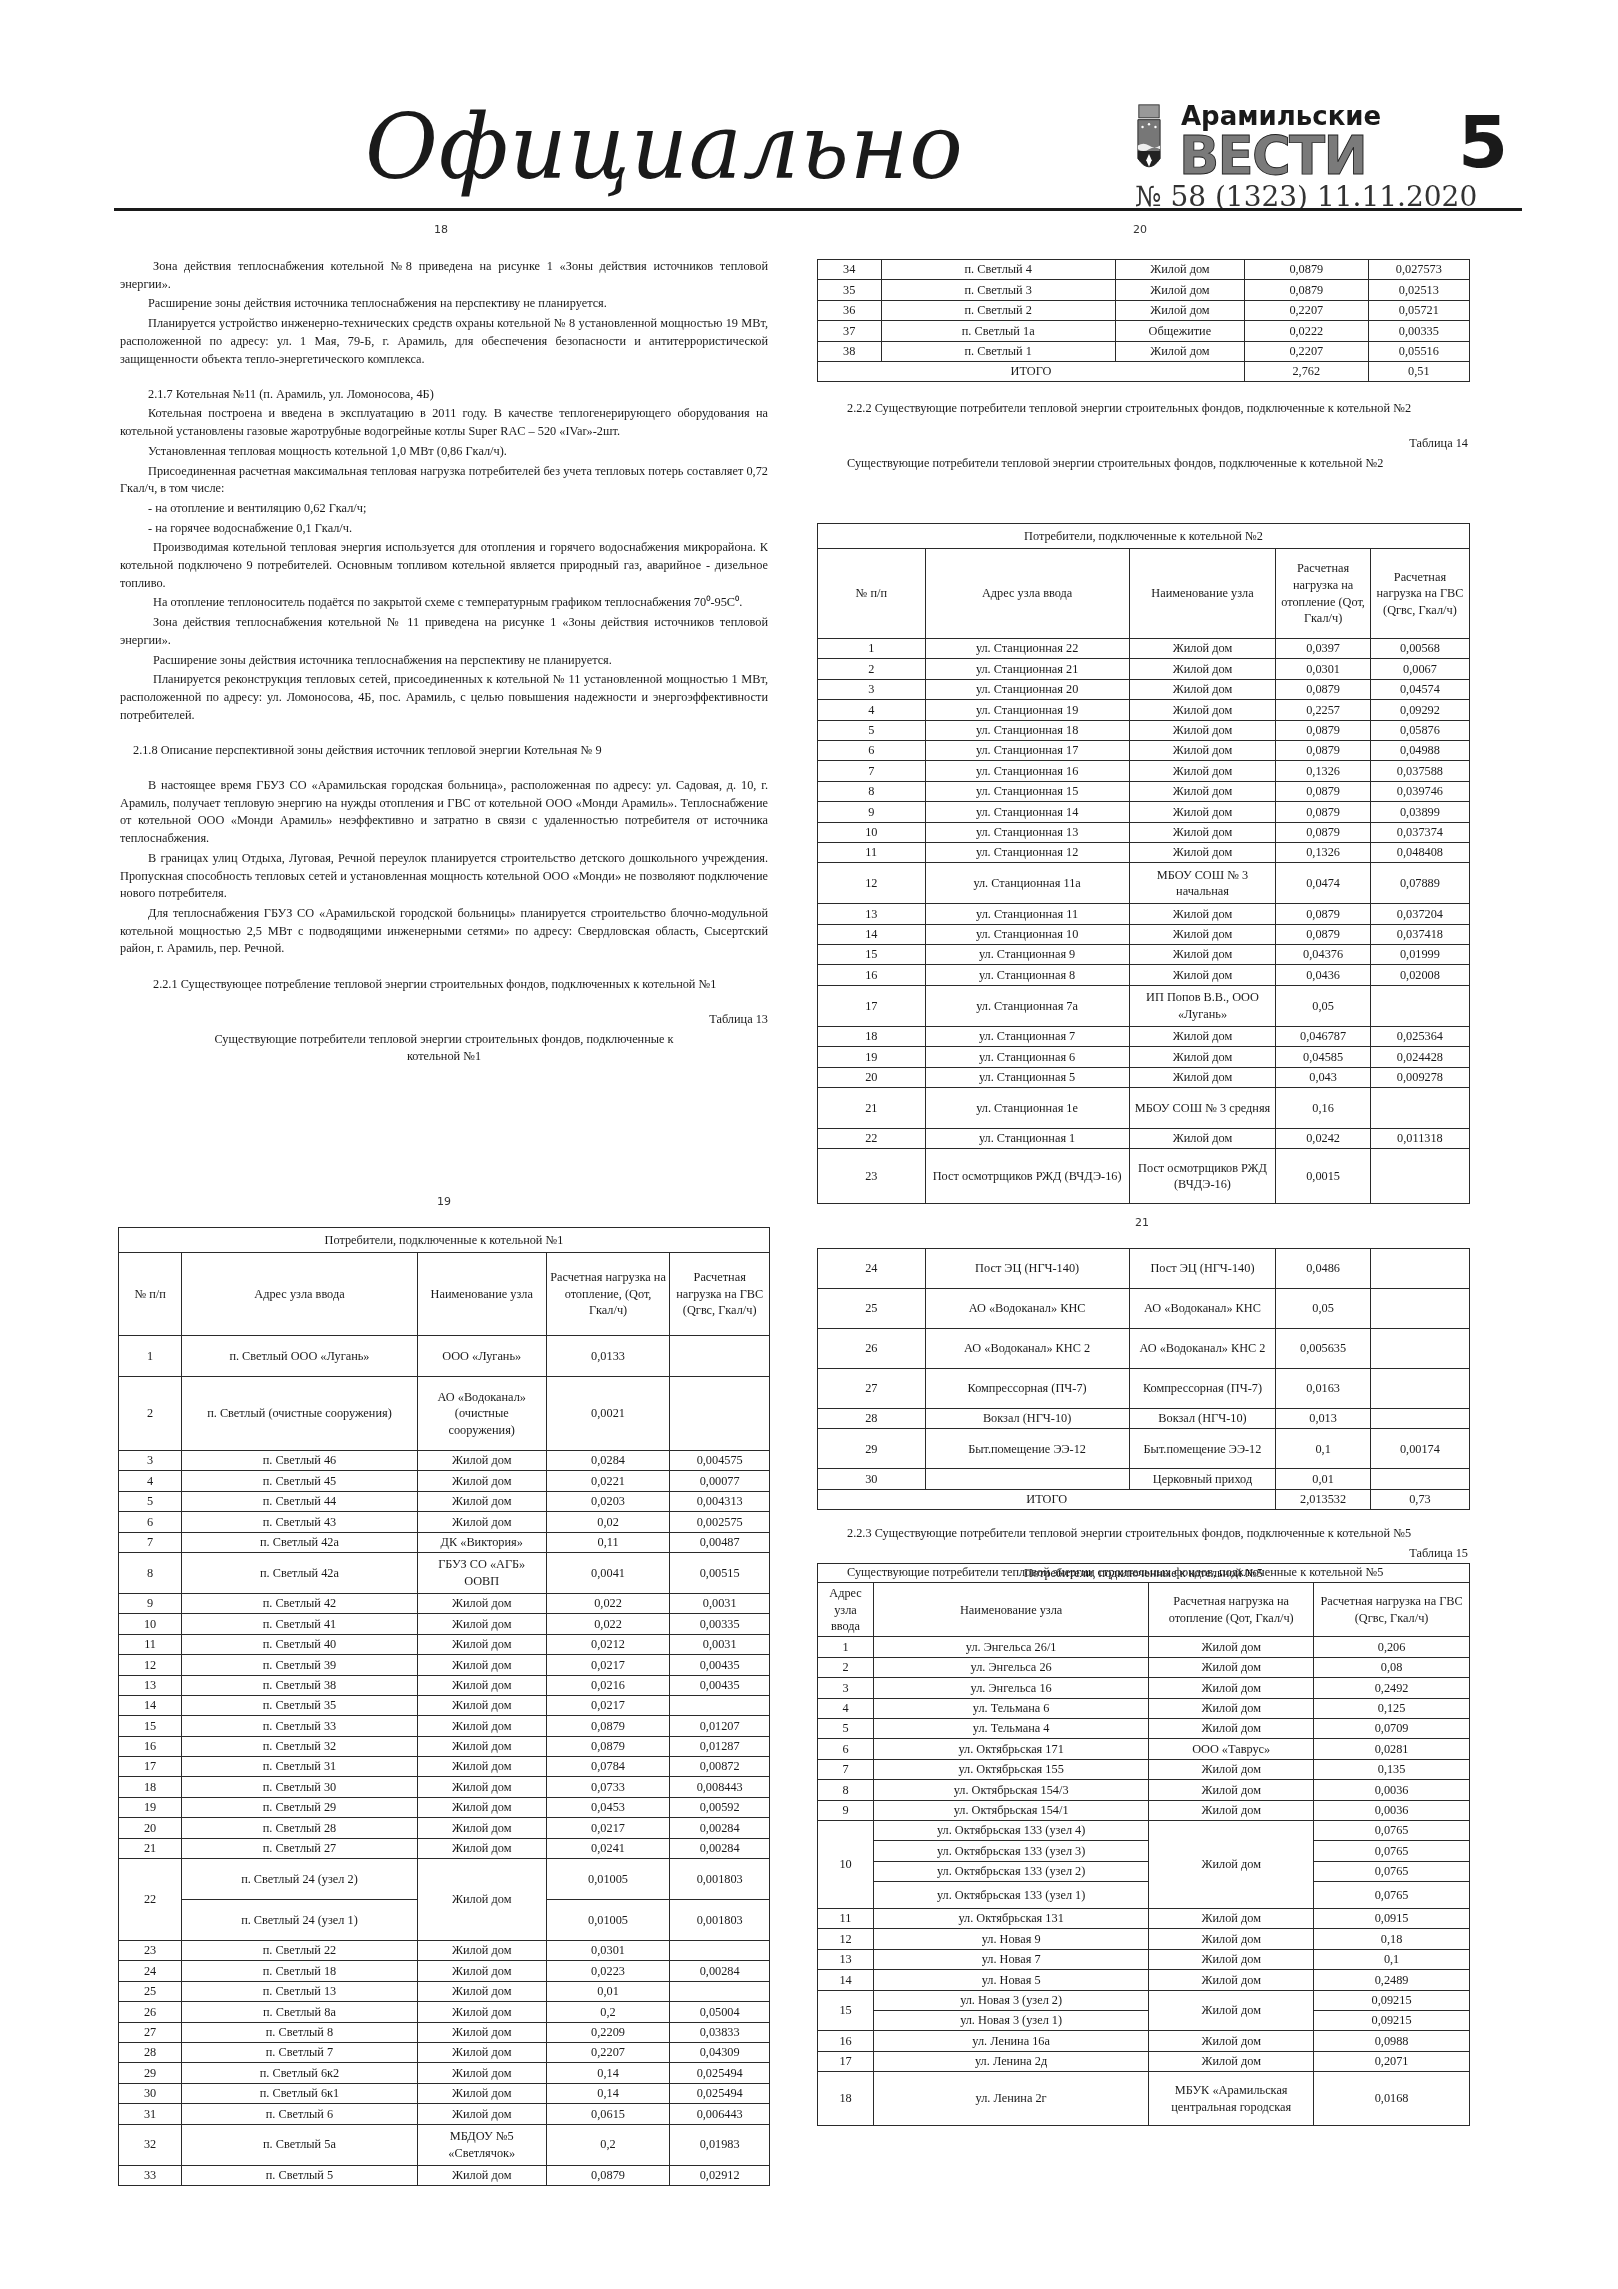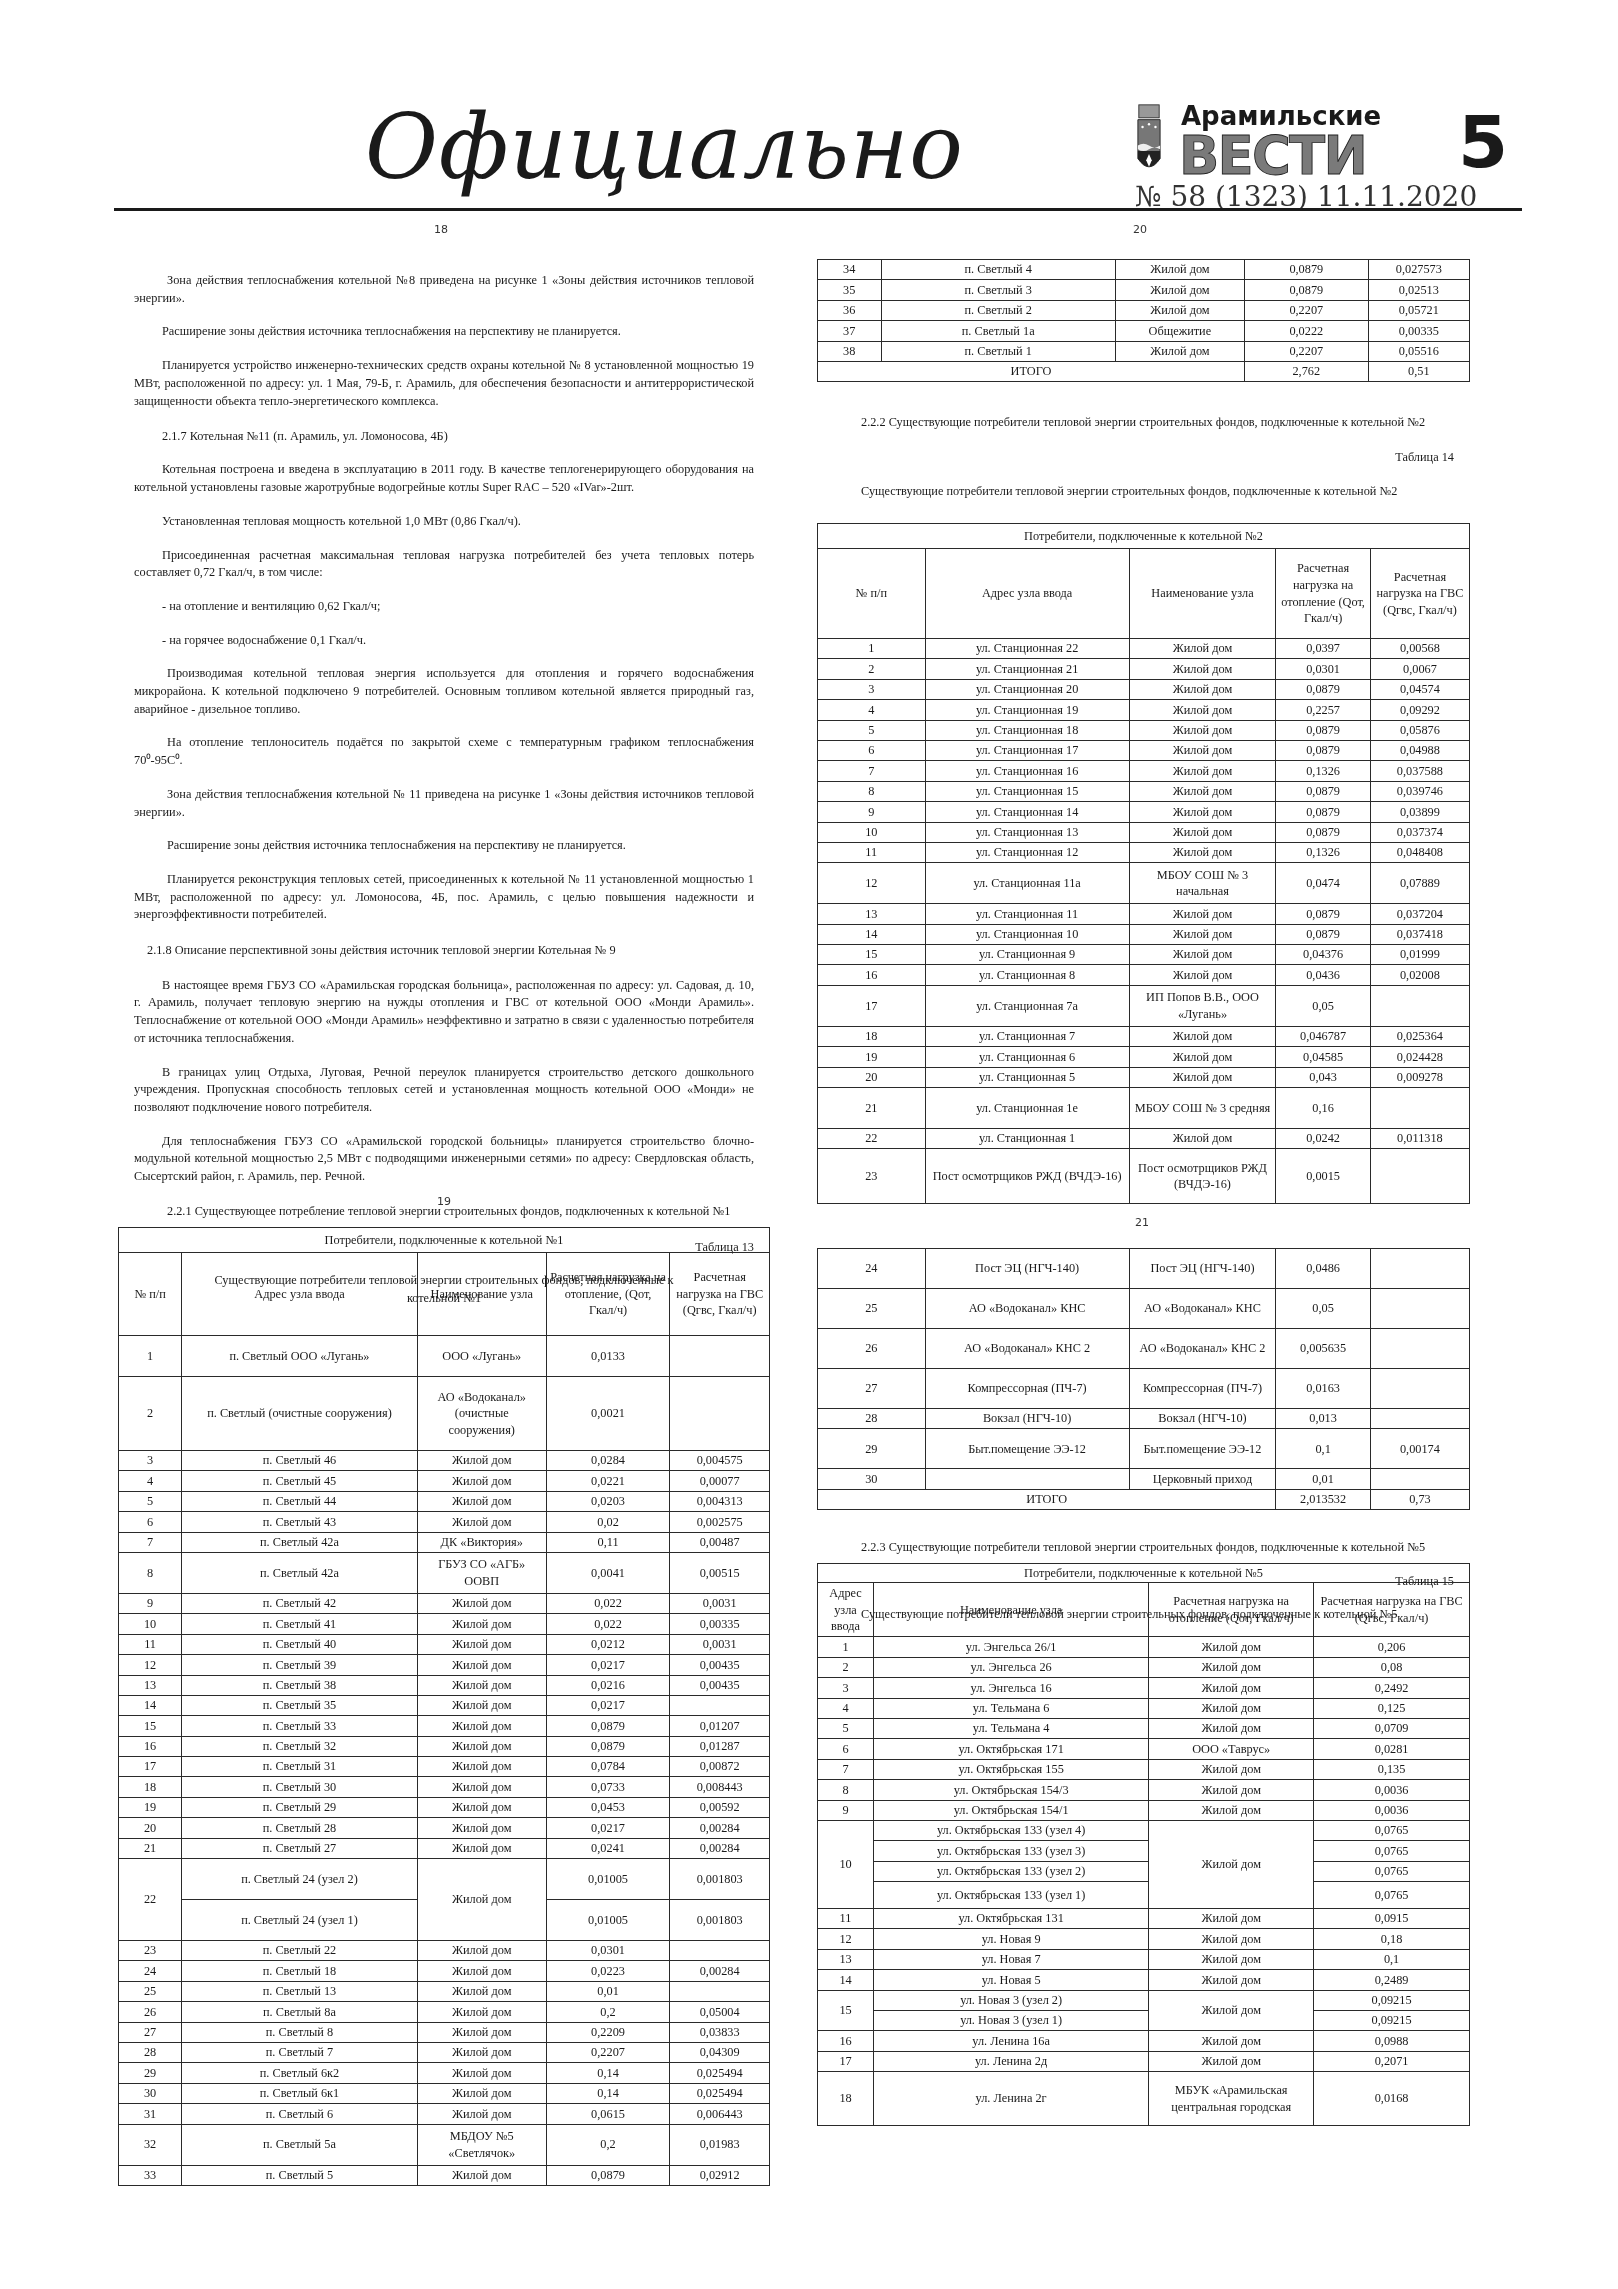--- a/index.html
+++ b/index.html
@@ -13,21 +13,21 @@
   .brand-top { position:absolute; left:46px; top:0; font-family:"DejaVu Sans", sans-serif; font-size:26px; font-weight:bold; color:#1a1a1a; line-height:1; }
   .brand-main { position:absolute; left:44px; top:26px; font-family:"DejaVu Sans", sans-serif; font-size:53px; font-weight:bold; color:#7a7a7a; letter-spacing:-1.8px; line-height:1; -webkit-text-stroke:0.9px #222; }
   .issue { position:absolute; left:1135px; top:180px; font-family:"DejaVu Serif", serif; font-size:28px; color:#333; }
   .page-num { position:absolute; left:1458px; top:106px; font-family:"DejaVu Sans", sans-serif; font-weight:bold; font-size:72px; line-height:1; color:#1a1a1a; }
 
   .col { position:absolute; }
   .col-left { left:118px; width:652px; }
   .col-right { left:817px; width:653px; }
   .subpage { position:absolute; font-family:"DejaVu Sans", sans-serif; font-size:11px; color:#333; }
 
-  .text p { margin:16px; font-size:12.3px; line-height:17.7px; text-align:justify; }
+  .text p { margin:2px; font-size:12.3px; line-height:17.7px; text-align:justify; }
   .text p.ind { text-indent:28px; }
   .text p.ind2 { text-indent:33px; }
   .text p.gap { margin-top:17.5px; }
   .text p.center { text-align:center; }
   .text p.right { text-align:right; }
 
   table { border-collapse:collapse; font-family:"Liberation Serif", serif; font-size:12.3px; width:100%; }
   td, th { border:1.2px solid #2a2a2a; text-align:center; vertical-align:middle; padding:0 2.8px; font-weight:normal; line-height:16.6px; }
   .t-title td { height:24px; }
   tr.r td { height:19.4px; }

